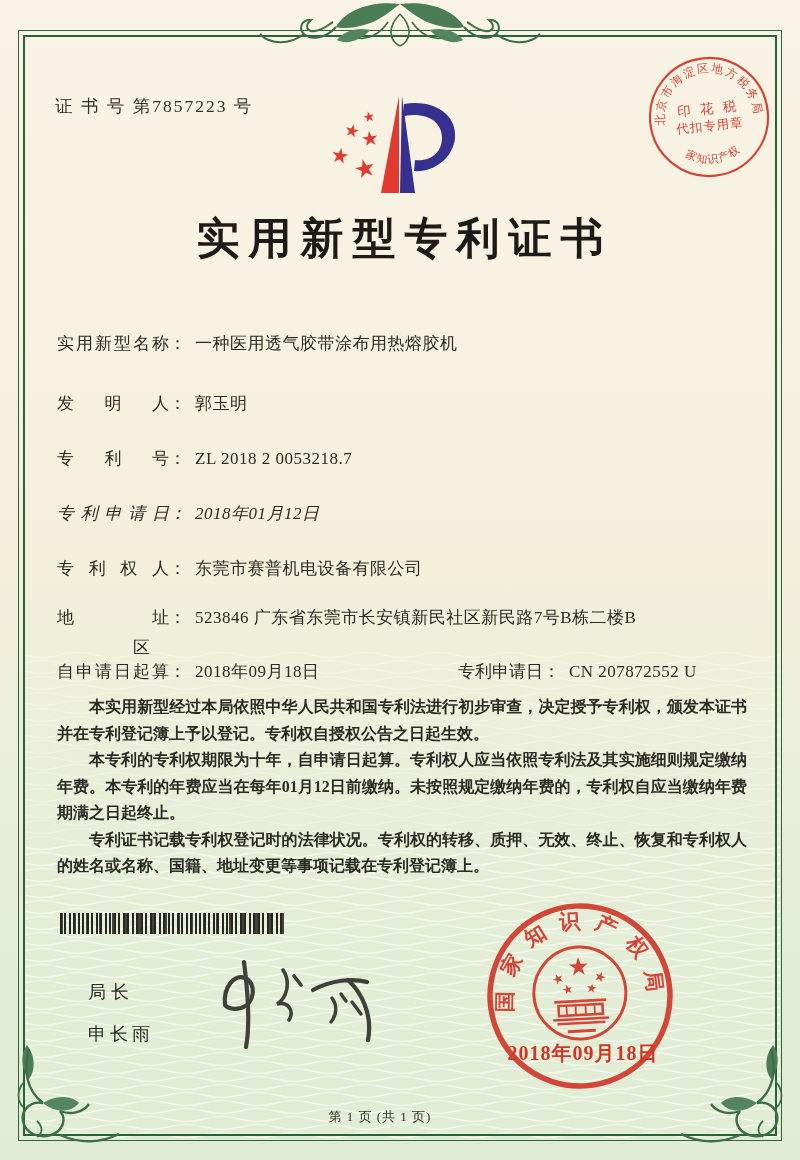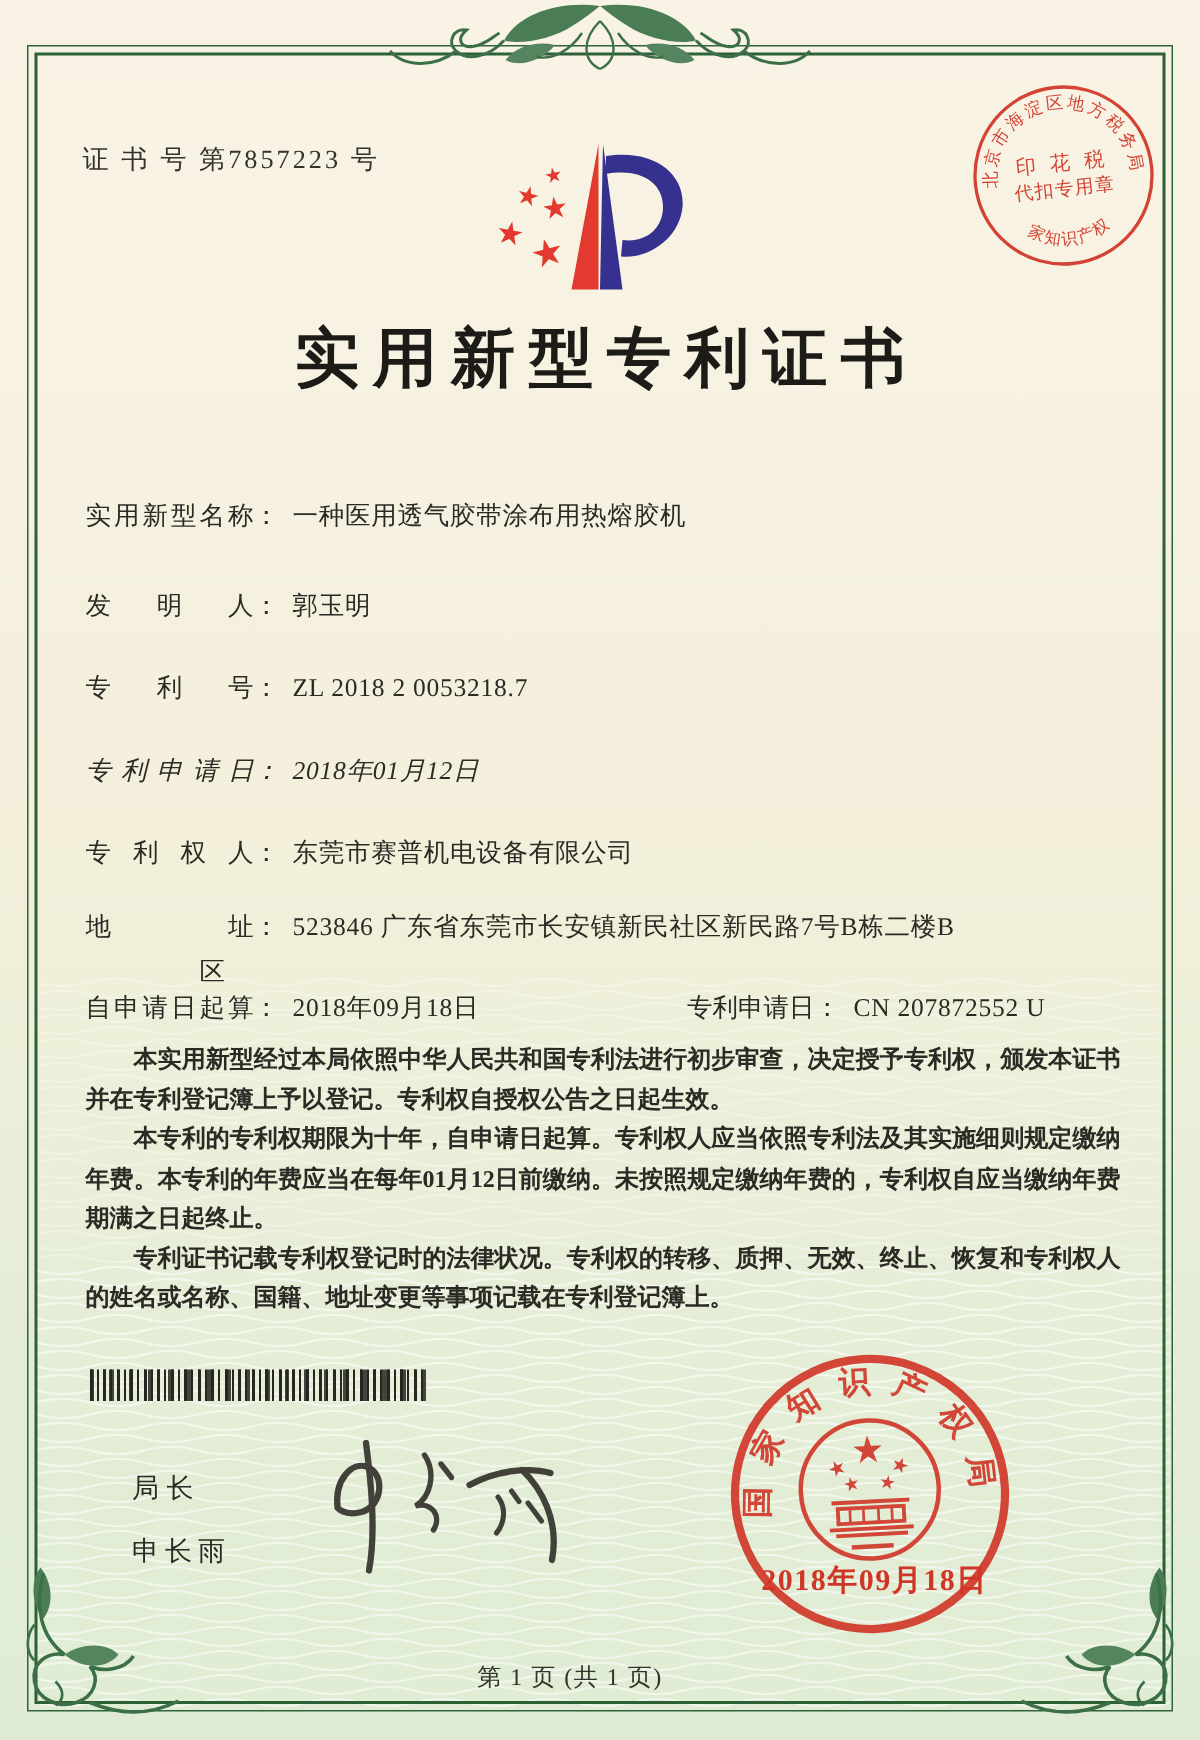--- a/index.html
+++ b/index.html
@@ -26,21 +26,21 @@
   .barcode{left:60px;top:913px;width:224px;height:21px;
     background-image:
       repeating-linear-gradient(90deg,#26251f 0px,#26251f 1.5px,rgba(0,0,0,0) 1.5px,rgba(0,0,0,0) 4.5px),
       repeating-linear-gradient(90deg,#26251f 0px,#26251f 2px,rgba(0,0,0,0) 2px,rgba(0,0,0,0) 9px),
       repeating-linear-gradient(90deg,rgba(38,37,31,0.85) 0px,rgba(38,37,31,0.85) 3px,rgba(0,0,0,0) 3px,rgba(0,0,0,0) 13px);
   }
   .signoff-title{left:88px;top:980px;font-size:18px;letter-spacing:5px;color:#2b2a24;}
   .signoff-name{left:88px;top:1022px;font-size:18px;letter-spacing:4px;color:#2b2a24;}
   .seal-date{left:492px;top:1040px;width:182px;text-align:center;font-size:20px;font-weight:600;
     color:#d13527;letter-spacing:1px;}
-  .footer{left:0;right:40px;top:1108px;text-align:center;font-size:16px;color:#33322c;letter-spacing:1px;}
+  .footer{left:0;right:40px;top:1108px;text-align:center;font-size:13px;color:#33322c;letter-spacing:1px;}
   .seal-svg text{font-family:"Liberation Serif","DejaVu Serif",serif;}
 </style>
 </head>
 <body>
 
 <div class="page">
 
   <svg class="guilloche" width="800" height="1160">
     <g id="waves">
         <path d="M24 655 q18 5 36 0 q18 -5 36 0 q18 5 36 0 q18 -5 36 0 q18 5 36 0 q18 -5 36 0 q18 5 36 0 q18 -5 36 0 q18 5 36 0 q18 -5 36 0 q18 5 36 0 q18 -5 36 0 q18 5 36 0 q18 -5 36 0 q18 5 36 0 q18 -5 36 0 q18 5 36 0 q18 -5 36 0 q18 5 36 0 q18 -5 36 0 q18 5 36 0" fill="none" stroke="#ffffff" stroke-opacity="0.3" stroke-width="1.4"></path>

